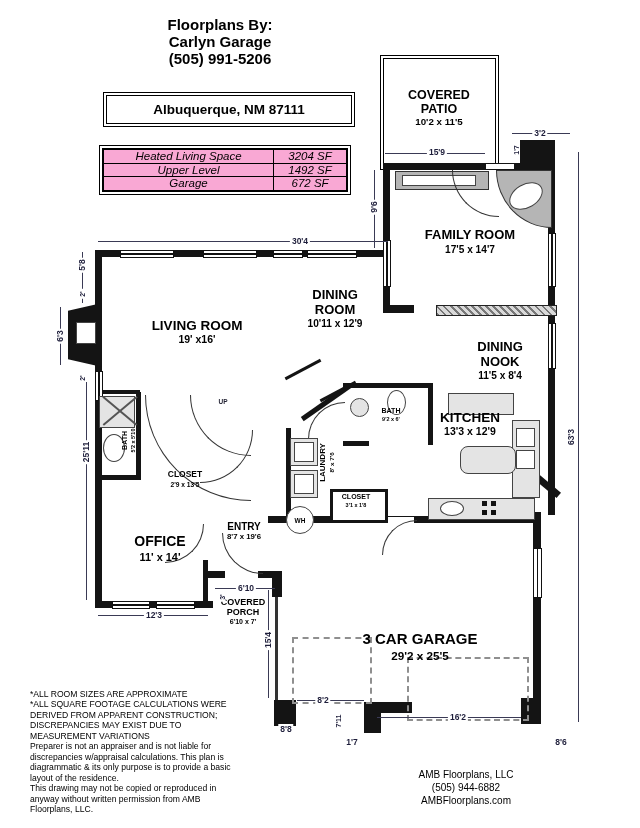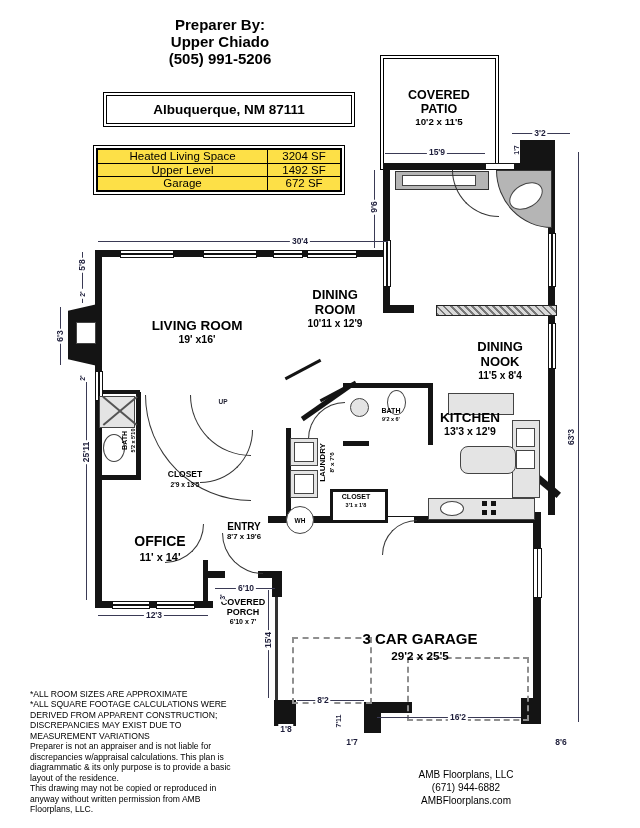--- a/index.html
+++ b/index.html
@@ -25,37 +25,37 @@
        padding:0 2px;white-space:nowrap;transform:translate(-50%,-50%);z-index:6;}
   .dimr{transform:translate(-50%,-50%) rotate(-90deg);}
   .room{position:absolute;text-align:center;font-weight:bold;color:#000;z-index:5;line-height:1.12;}
   .room .rname{white-space:pre-line;}
   .room .rdims{font-size:0.78em;margin-top:1px;}
   .rot90{transform:rotate(-90deg);}
   .dbl{border:1px solid #000;box-shadow:0 0 0 2px #fff,0 0 0 3px #000;}
   #hdr{left:110px;top:16px;width:220px;text-align:center;font-weight:bold;font-size:15px;line-height:17px;}
   #addr{left:106px;top:95px;width:244px;text-align:center;font-weight:bold;font-size:13.5px;
         line-height:17px;padding:5px 0;background:#fff;}
-  #areatbl{left:96px;top:148px;width:244px;background:#fde047;}
+  #areatbl{left:102px;top:148px;width:244px;background:#f9a8d4;font-style:italic;}
   #areatbl table{border-collapse:collapse;width:100%;font-size:11.5px;}
   #areatbl td{border:1px solid #000;text-align:center;padding:0;height:12.5px;line-height:12.5px;}
   #areatbl td.c1{width:70%;}
   #patio{left:383px;top:58px;width:111px;height:107px;background:#fff;}
   #disc{left:30px;top:689px;width:252px;font-size:8.6px;line-height:1.22;white-space:pre-line;}
   #amb{left:396px;top:768px;width:140px;text-align:center;font-size:10px;line-height:13px;}
   #wh{left:286px;top:506px;width:26px;height:26px;display:flex;align-items:center;justify-content:center;
       font-size:6.5px;font-weight:bold;z-index:5;}
   #up{left:214px;top:398px;width:18px;text-align:center;font-size:6.5px;font-weight:bold;color:#223;z-index:5;}
 </style>
 </head>
 <body>
 
 <div class="abs" id="hdr">
-  <div>Preparer By:</div>
-  <div>Upper Chiado</div>
+  <div>Floorplans By:</div>
+  <div>Carlyn Garage</div>
   <div>(505) 991-5206</div>
 </div>
 
 <div class="abs dbl" id="addr">
   <div>Albuquerque, NM 87111</div>
 </div>
 
 <div class="abs dbl" id="areatbl">
   <table>
     <tbody>
@@ -193,32 +193,36 @@
   <span class="dim dimr" style="left:374px;top:207px;">9'6</span>
   <span class="dim dimr" style="left:82px;top:265px;">5'8</span>
   <span class="dim dimr" style="left:82px;top:294px;font-size:7px;">2'</span>
   <span class="dim dimr" style="left:60px;top:336px;">6'3</span>
   <span class="dim dimr" style="left:82px;top:378px;font-size:7px;">2'</span>
   <span class="dim dimr" style="left:86px;top:452px;">25'11</span>
   <span class="dim" style="left:154px;top:615px;">12'3</span>
   <span class="dim" style="left:246px;top:588px;">6'10</span>
   <span class="dim dimr" style="left:222px;top:597px;font-size:7px;">3'</span>
   <span class="dim dimr" style="left:268px;top:640px;">15'4</span>
-  <span class="dim" style="left:286px;top:729px;">1'8</span>
+  <span class="dim" style="left:286px;top:729px;">8'8</span>
   <span class="dim" style="left:323px;top:700px;">8'2</span>
   <span class="dim dimr" style="left:338px;top:721px;font-size:7px;">7'11</span>
   <span class="dim" style="left:352px;top:742px;">1'7</span>
   <span class="dim" style="left:458px;top:717px;">16'2</span>
   <span class="dim" style="left:561px;top:742px;">8'6</span>
   <span class="dim dimr" style="left:571px;top:437px;">63'3</span>
 
   <div class="room" style="left:385px;top:88px;width:108px;font-size:12.5px;">
     <div class="rname">COVERED
 PATIO</div>
     <div class="rdims">10'2 x 11'5</div>
+    </div>
+  <div class="room" style="left:408px;top:228px;width:124px;font-size:13px;">
+    <div class="rname">FAMILY ROOM</div>
+    <div class="rdims">17'5 x 14'7</div>
     </div>
   <div class="room" style="left:293px;top:288px;width:84px;font-size:13px;">
     <div class="rname">DINING
 ROOM</div>
     <div class="rdims">10'11 x 12'9</div>
     </div>
   <div class="room" style="left:138px;top:318px;width:118px;font-size:13.5px;">
     <div class="rname">LIVING ROOM</div>
     <div class="rdims">19' x16'</div>
     </div>
@@ -279,15 +283,15 @@
 Preparer is not an appraiser and is not liable for
 discrepancies w/appraisal calculations.  This plan is
 diagrammatic &amp; its only purpose is to provide a basic
 layout of the residence.
 This drawing may not be copied or reproduced in
 anyway without written permission from AMB
 Floorplans, LLC.</div>
 
 <div class="abs" id="amb">
   <div>AMB Floorplans, LLC</div>
-  <div>(671) 944-6882</div>
+  <div>(505) 944-6882</div>
   <div>AMBFloorplans.com</div>
 </div>
 
 </body></html>

